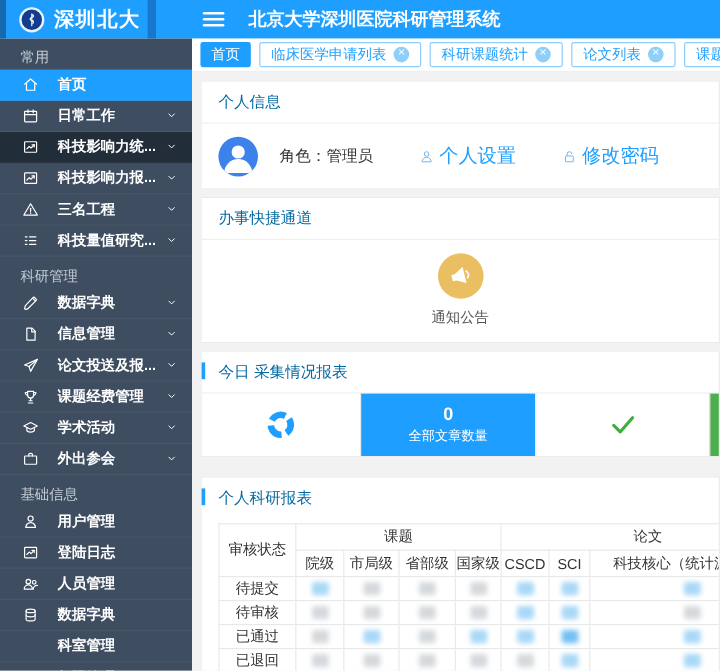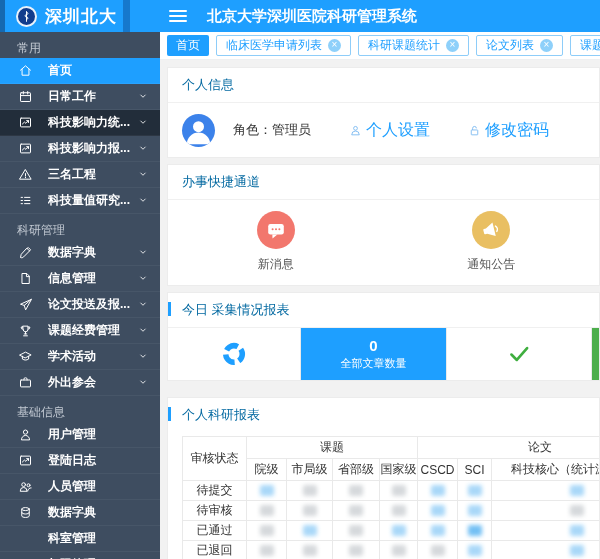--- a/index.html
+++ b/index.html
@@ -351,32 +351,20 @@
               <path d="M8.5 11V8a3.5 3.5 0 017 0"></path>
             </svg>
           <span>修改密码</span>
         </a>
       </div>
     </div>
 
     <div class="card">
       <div class="card-hd lined">办事快捷通道</div>
       <div class="channels" id="channels">
-          <div class="channel">
-            <span class="ch-circle" style="background:#f2776d;color:#f2776d">
-              <svg viewBox="0 0 24 24">
-                <rect x="3.5" y="5.5" width="17" height="11.5" rx="2.5" fill="#fff" stroke="none"></rect>
-                <path d="M8 17l.2 4.2L13.5 17z" fill="#fff" stroke="none"></path>
-                <circle cx="8.3" cy="11.2" r="1.1" fill="currentColor" stroke="none"></circle>
-                <circle cx="12" cy="11.2" r="1.1" fill="currentColor" stroke="none"></circle>
-                <circle cx="15.7" cy="11.2" r="1.1" fill="currentColor" stroke="none"></circle>
-              </svg>
-            </span>
-            <div class="ch-label">新消息</div>
-          </div>
           <div class="channel">
             <span class="ch-circle" style="background:#e9bf62;color:#e9bf62">
               <svg viewBox="0 0 24 24">
                 <g transform="rotate(-14 12 12)">
                   <path d="M15.5 4.5L7 9H4.8a1 1 0 00-1 1v4a1 1 0 001 1H7l8.5 4.5z" fill="#fff" stroke="none"></path>
                   <path d="M17.8 9a4.3 4.3 0 010 6" fill="none" stroke="#fff" stroke-width="1.6" stroke-linecap="round"></path>
                 </g>
               </svg>
             </span>
             <div class="ch-label">通知公告</div>

